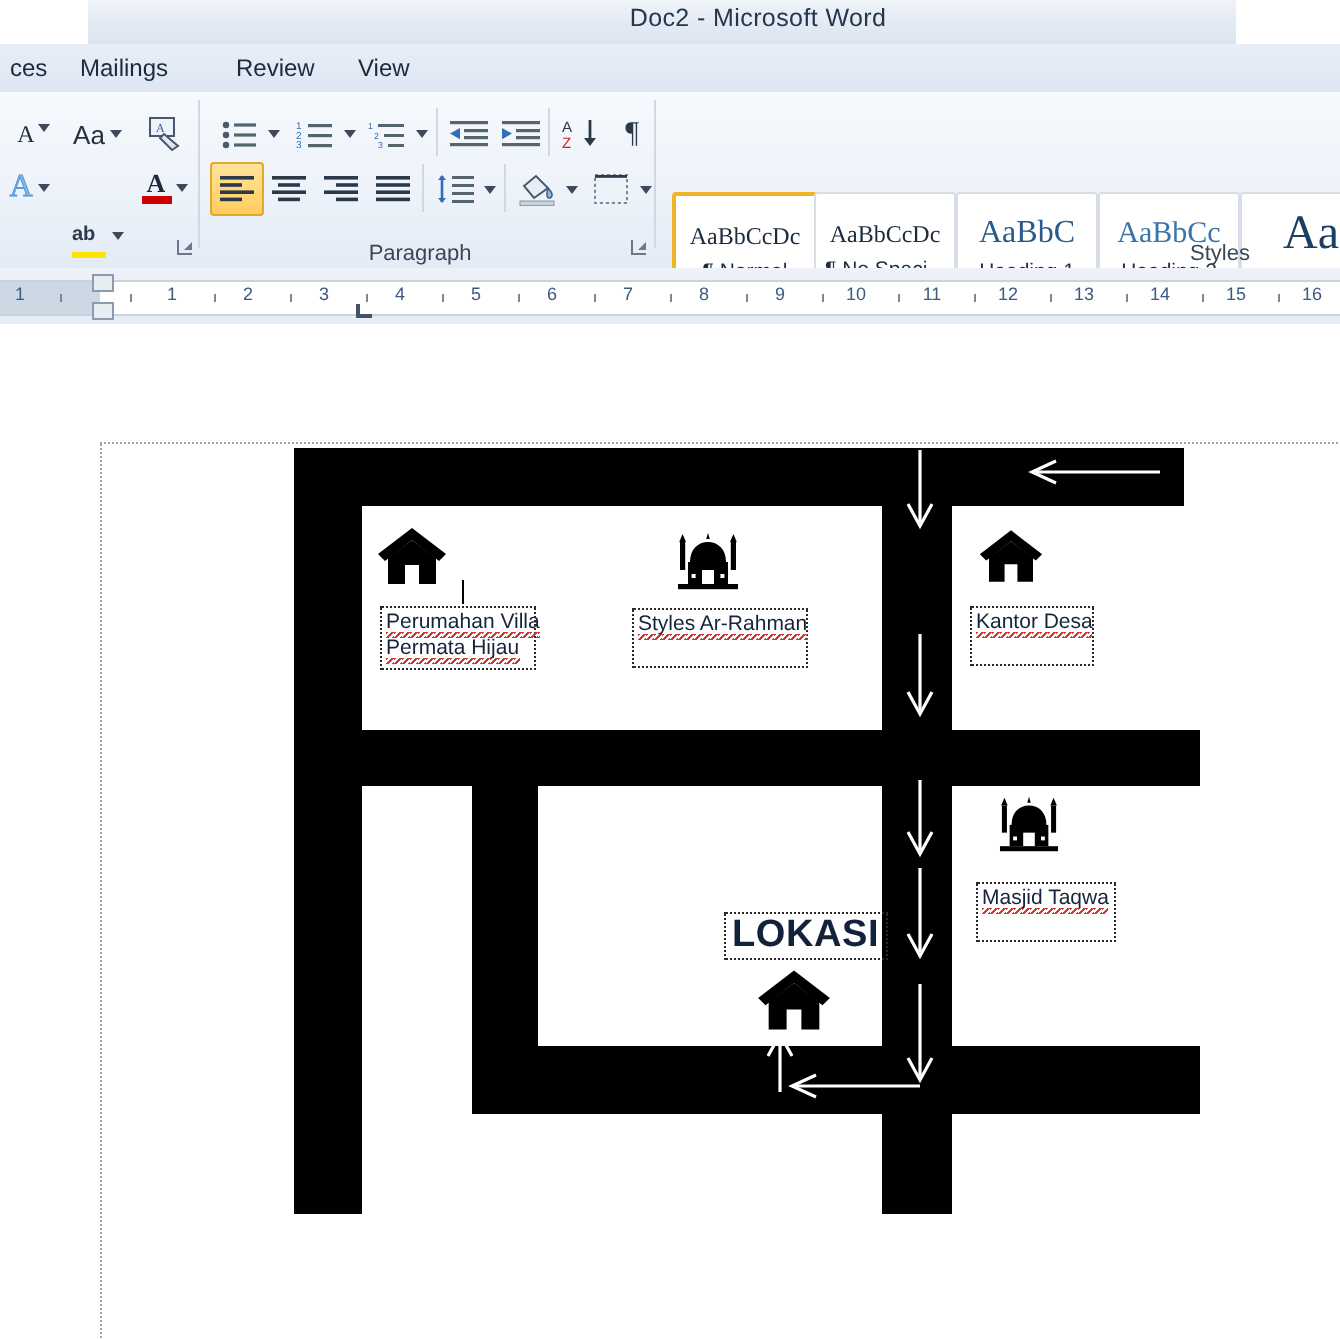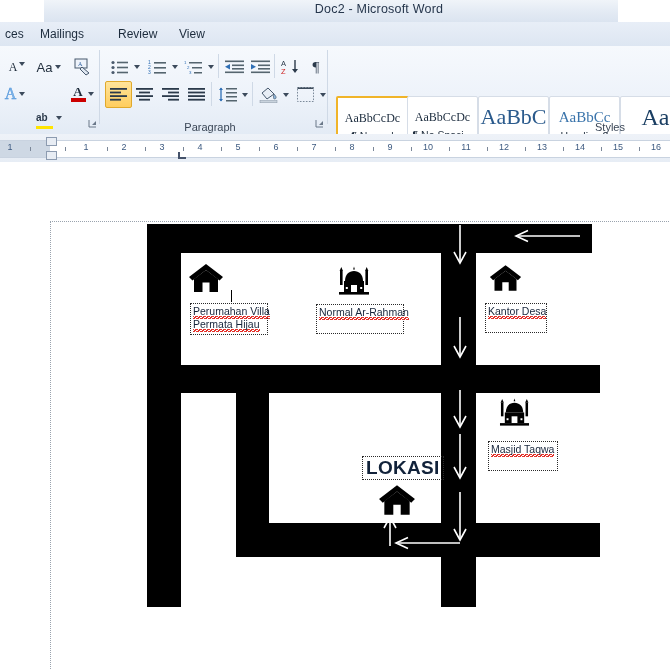--- a/index.html
+++ b/index.html
@@ -353,21 +353,21 @@
 
     <div class="stylebox sel" style="left:336px;">
       <span class="sample" style="font-size:12px;color:#1b2b3d;">AaBbCcDc</span>
       <span class="sname">¶ Normal</span>
     </div>
     <div class="stylebox" style="left:407px;">
       <span class="sample" style="font-size:12px;color:#1b2b3d;">AaBbCcDc</span>
       <span class="sname">¶ No Spaci...</span>
     </div>
     <div class="stylebox" style="left:478px;">
-      <span class="sample" style="font-size:22px;color:#2a5a8c;">AaBbC</span>
+      <span class="sample" style="font-size:16px;color:#2a5a8c;">AaBbC</span>
       <span class="sname">Heading 1</span>
     </div>
     <div class="stylebox" style="left:549px;">
       <span class="sample" style="font-size:15px;color:#3a74ab;">AaBbCc</span>
       <span class="sname">Heading 2</span>
     </div>
     <div class="stylebox" style="left:620px;width:69px;">
       <span class="sample" style="font-size:24px;color:#1b3f63;">Aa</span>
       <span class="sname">Title</span>
     </div>
@@ -517,21 +517,21 @@
           <path d="M16 2.5 L16.9 5.5 L15.1 5.5 Z" fill="#000"></path>
           <path d="M7 17 C7 10.5 11 7 16 7 C21 7 25 10.5 25 17 Z" fill="#000"></path>
           <rect x="6" y="17" width="20" height="11" fill="#000"></rect>
           <rect x="13" y="21" width="6" height="7" fill="#fff"></rect>
           <rect x="7.8" y="23" width="2" height="2" fill="#fff"></rect>
           <rect x="22.2" y="23" width="2" height="2" fill="#fff"></rect>
           <rect x="1" y="28" width="30" height="2.6" fill="#000"></rect>
         </svg>
       </div>
       <div class="plabel" style="left:316px;top:142px;width:83px;height:26px;">
-        <span class="sp">Normal Ar-Rahman</span>
+        <span class="sp">Styles Ar-Rahman</span>
       </div>
 
       <div class="poi" style="left:489px;top:102px;">
         <svg width="33" height="28" viewBox="0 0 36 30">
           <path d="M18 1 L35 14 L31.5 17.5 L18 7 L4.5 17.5 L1 14 Z" fill="#000"></path>
           <path d="M6 16 L18 7 L30 16 L30 29 L21.5 29 L21.5 19.5 L14.5 19.5 L14.5 29 L6 29 Z" fill="#000"></path>
         </svg>
       </div>
       <div class="plabel" style="left:485px;top:141px;width:57px;height:26px;">
         <span class="sp">Kantor Desa</span>

